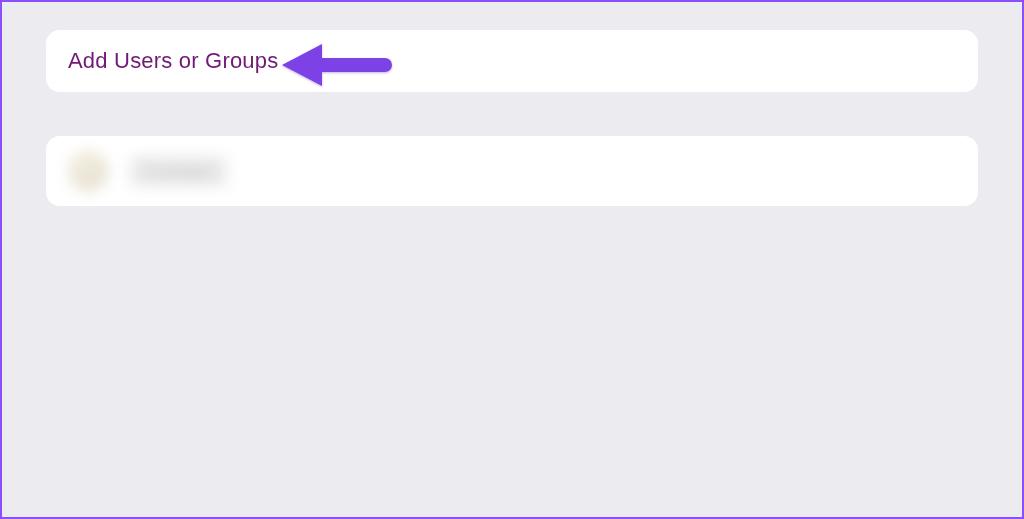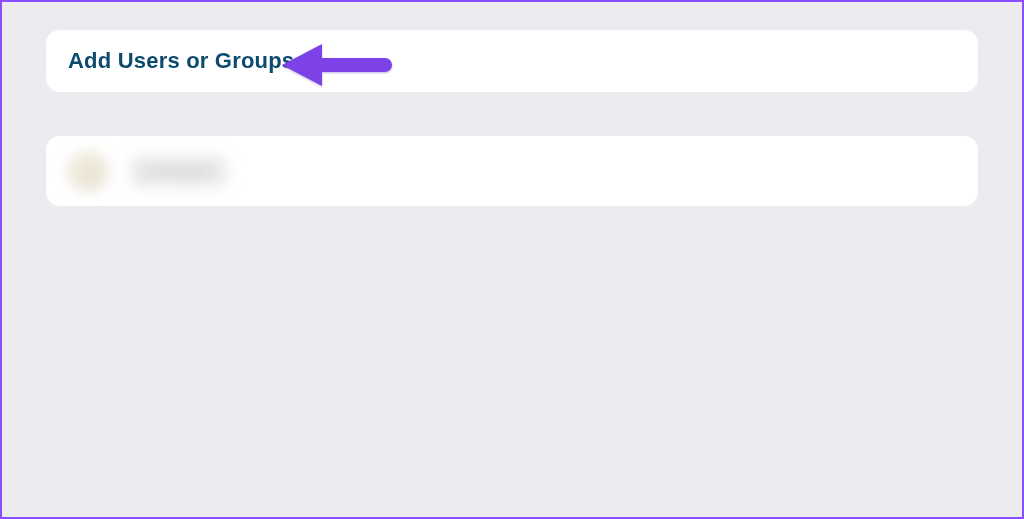--- a/index.html
+++ b/index.html
@@ -21,23 +21,23 @@
       border-radius: 14px;
       margin: 28px 44px 0 44px;
       box-shadow: 0 0 0 rgba(0,0,0,0);
     }
     .card-add {
       padding: 18px 22px;
       display: flex;
       align-items: center;
     }
     .add-link {
-      color: #0c4a6e;
+      color: #701a75;
       font-size: 22px;
-      font-weight: 700;
+      font-weight: 400;
       letter-spacing: 0.2px;
       cursor: pointer;
     }
     .card-list {
       margin-top: 44px;
       padding: 0;
       height: 70px;
       display: flex;
       align-items: center;
     }

